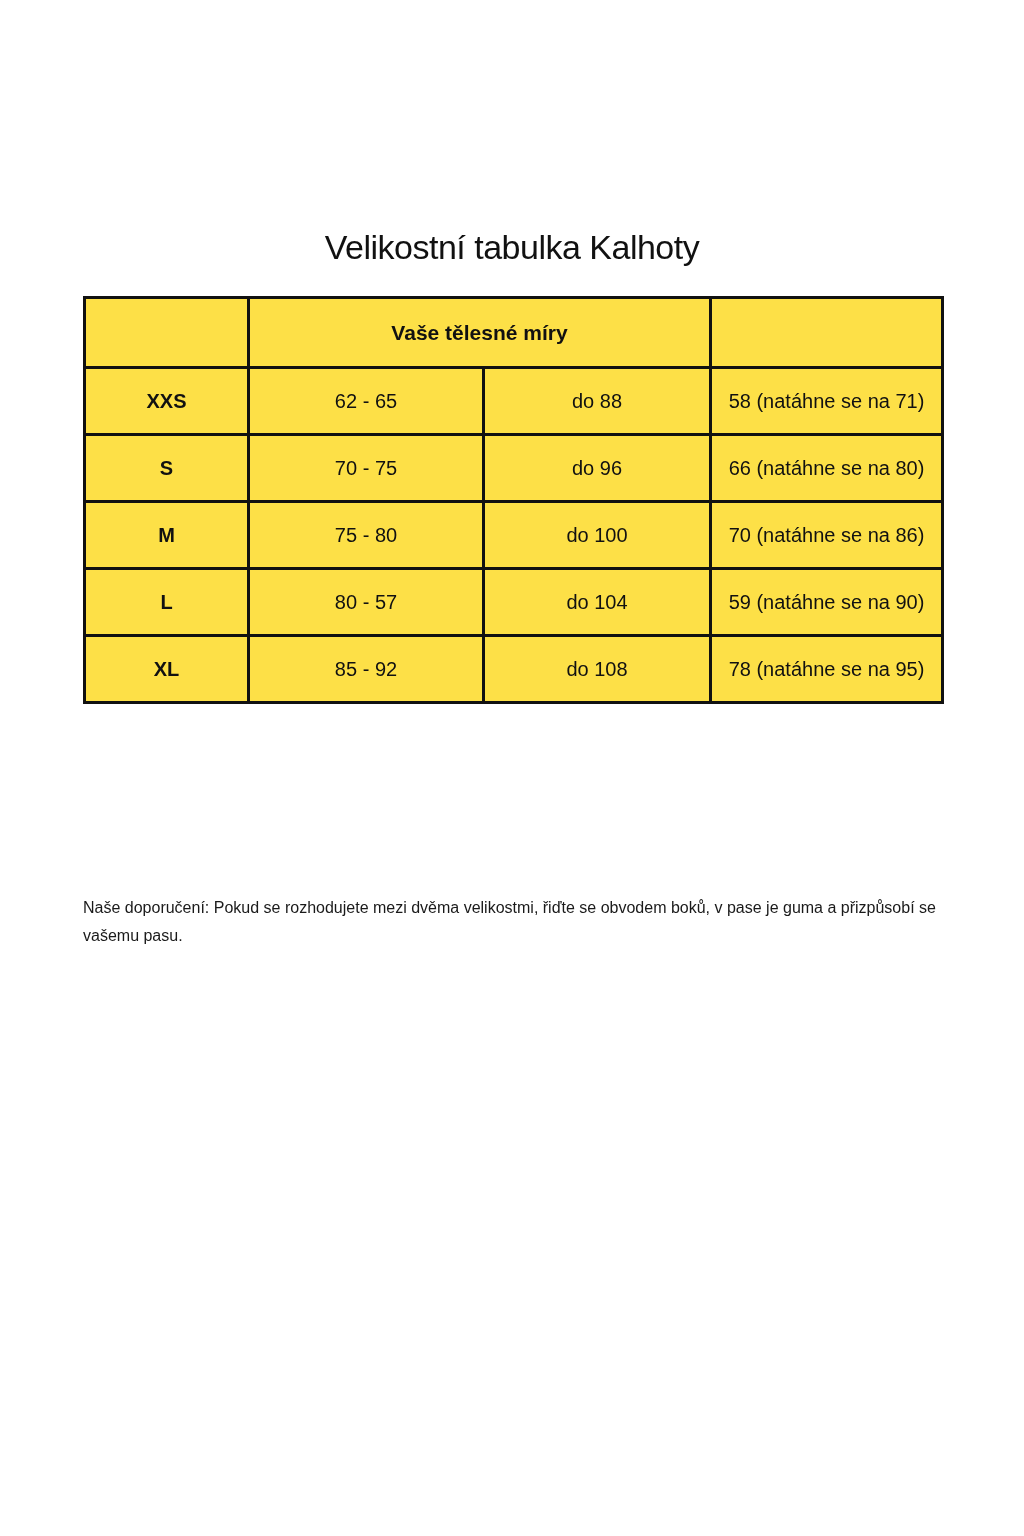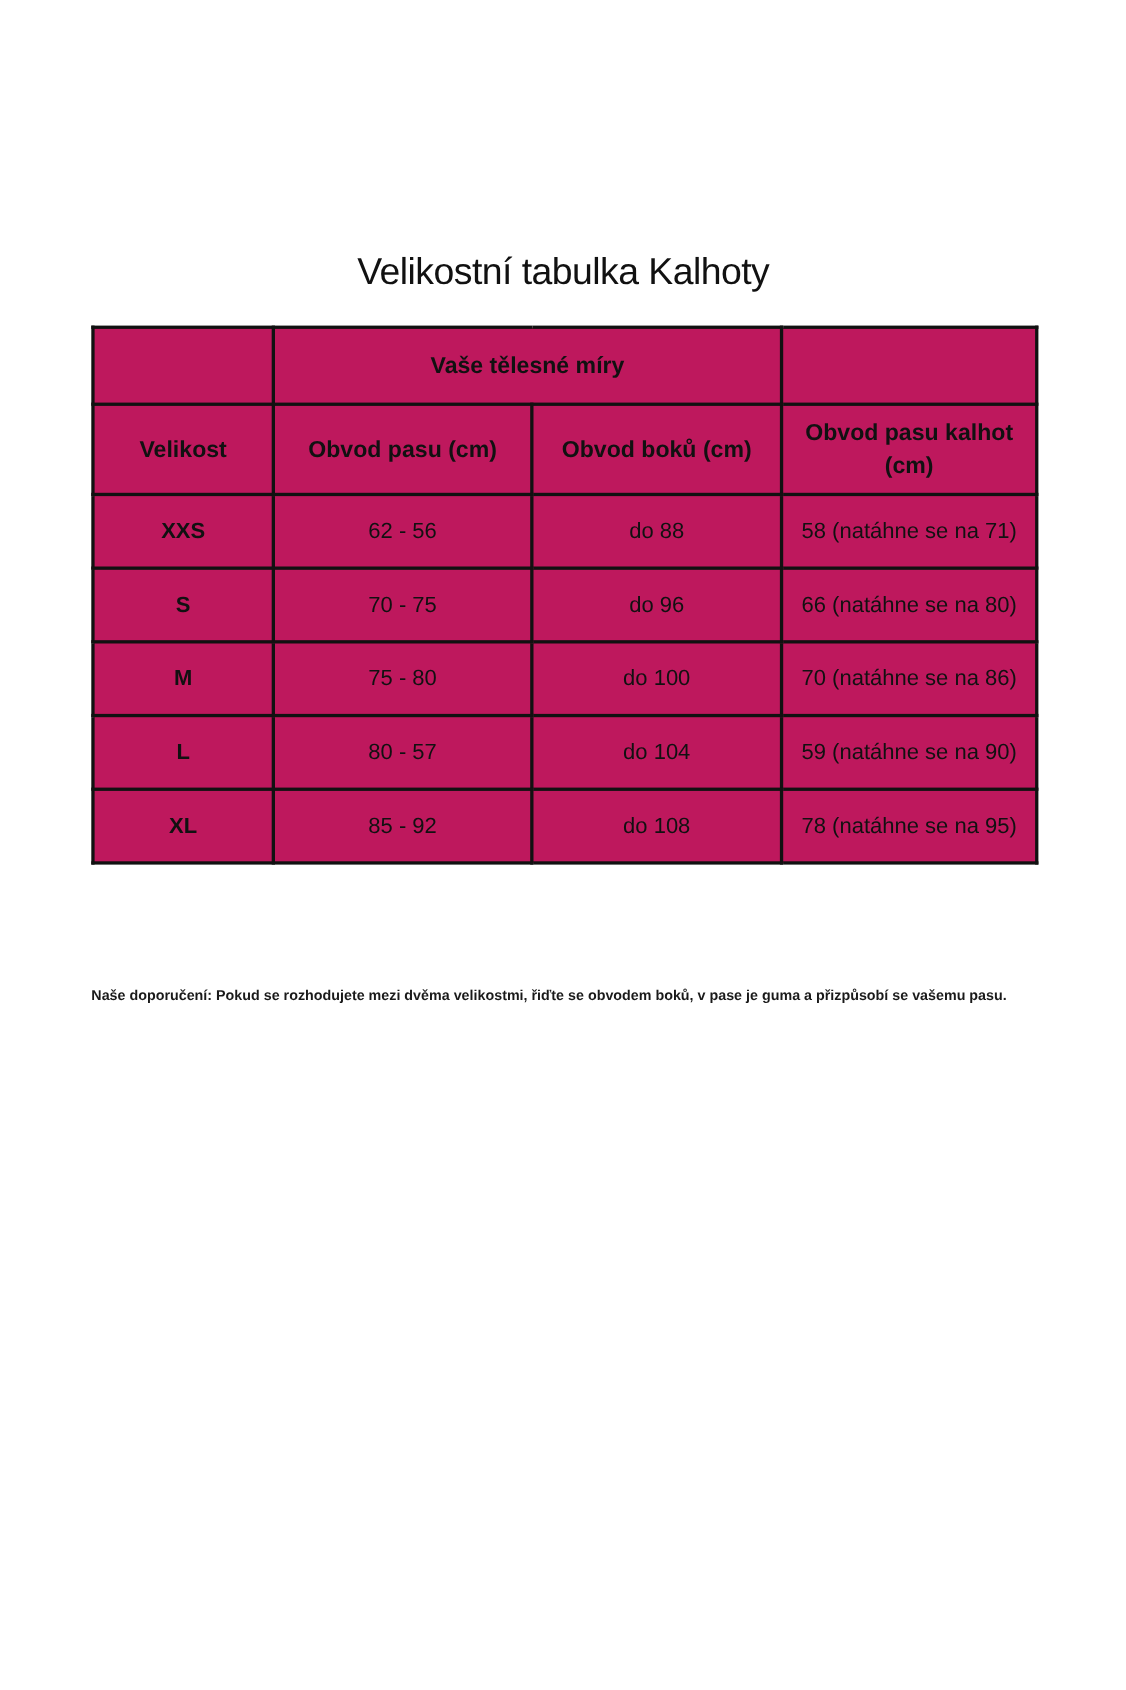--- a/index.html
+++ b/index.html
@@ -29,34 +29,34 @@
     width: 858px;
     border-collapse: collapse;
     table-layout: fixed;
   }
   table.size-table td, table.size-table th {
     border: 3px solid #111111;
     text-align: center;
     vertical-align: middle;
     font-size: 20px;
     padding: 2px 4px;
-    background: #be185d;
+    background: #fde047;
   }
   tr.group-row td { height: 70px; font-weight: 700; font-size: 21px; }
   tr.header-row th { height: 82px; font-weight: 700; font-size: 21px; line-height: 1.4; }
   tr.data-row td { height: 67px; font-weight: 400; }
   tr.data-row td.size-cell { font-weight: 700; }
   .note {
     position: absolute;
     left: 83px;
     top: 894px;
     width: 862px;
-    font-size: 13px;
+    font-size: 16px;
     line-height: 1.75;
-    font-weight: 700;
+    font-weight: 400;
     color: #1a1a1a;
   }
 </style>
 </head>
 <body>
 
 <h1 class="page-title">Velikostní tabulka Kalhoty</h1>
 
 <table class="size-table">
   <colgroup>
@@ -64,29 +64,23 @@
     <col style="width:235px">
     <col style="width:227px">
     <col style="width:232px">
   </colgroup>
   <tbody>
     <tr class="group-row">
       <td></td>
       <td colspan="2">Vaše tělesné míry</td>
       <td></td>
     </tr>
-    <tr class="header-row">
-      <th>Velikost</th>
-      <th>Obvod pasu (cm)</th>
-      <th>Obvod boků (cm)</th>
-      <th>Obvod pasu kalhot (cm)</th>
-    </tr>
     <tr class="data-row">
       <td class="size-cell">XXS</td>
-      <td>62 - 56</td>
+      <td>62 - 65</td>
       <td>do 88</td>
       <td>58 (natáhne se na 71)</td>
     </tr>
     <tr class="data-row">
       <td class="size-cell">S</td>
       <td>70 - 75</td>
       <td>do 96</td>
       <td>66 (natáhne se na 80)</td>
     </tr>
     <tr class="data-row">

